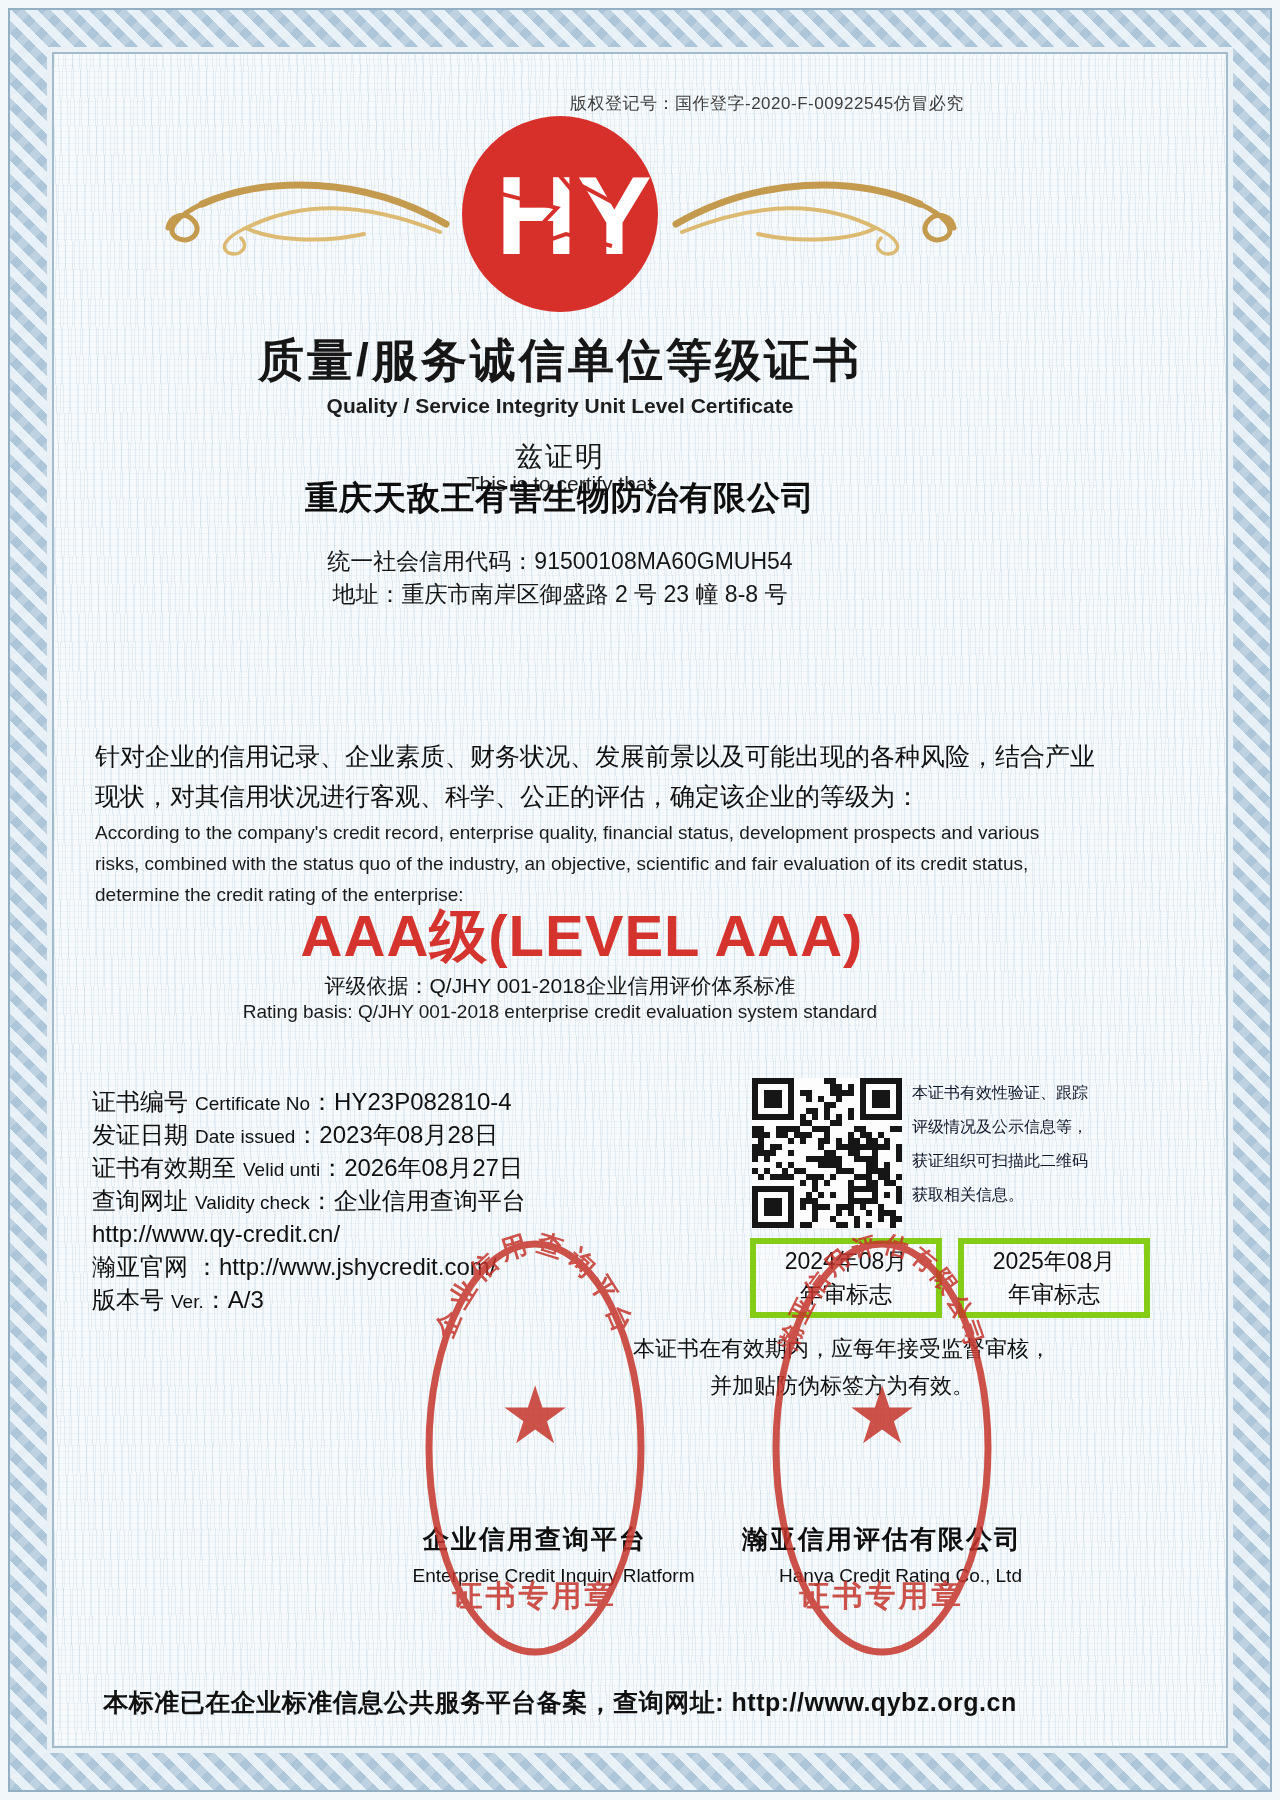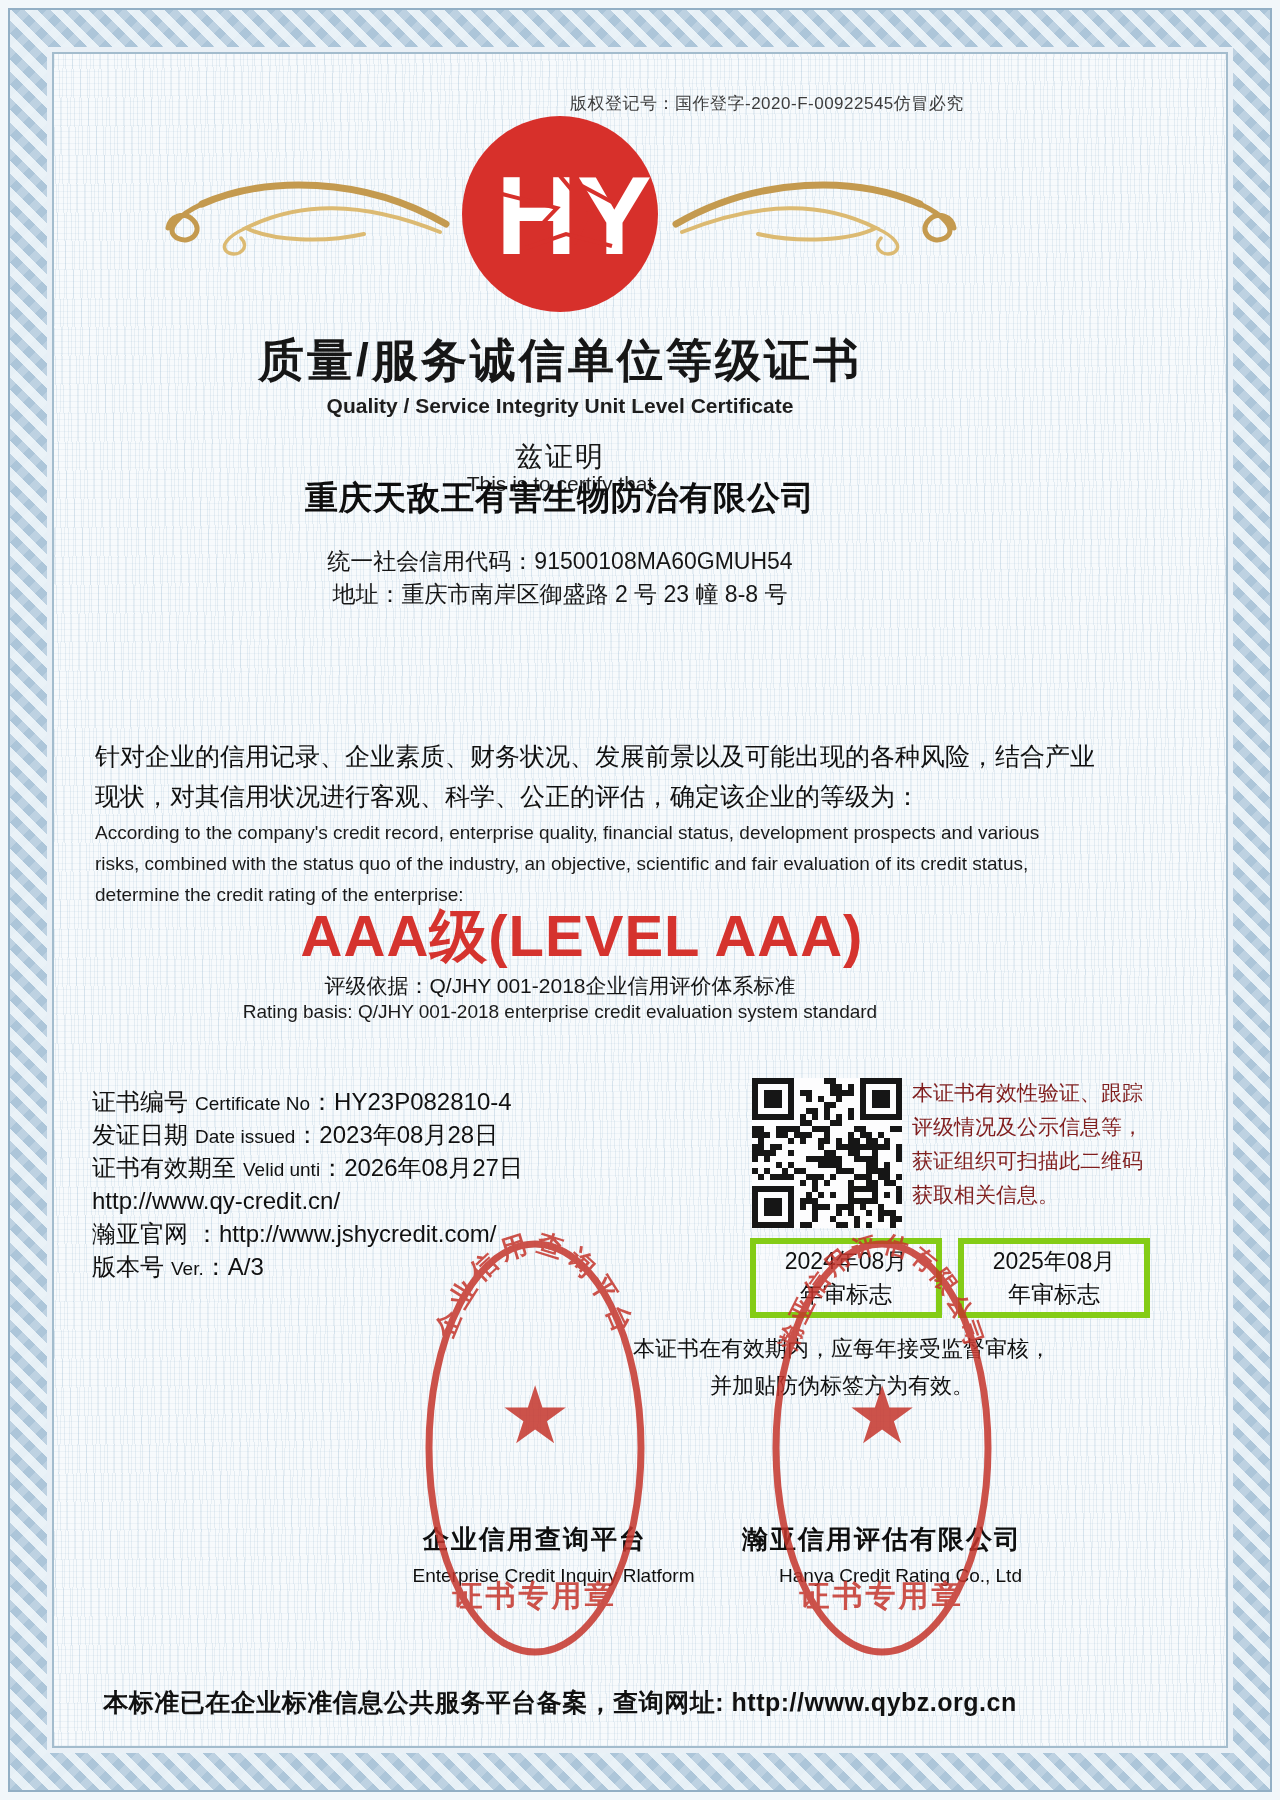--- a/index.html
+++ b/index.html
@@ -51,21 +51,21 @@
   .level { top:898px; font-size:58px; font-weight:900; letter-spacing:1px;padding-left:44px; }
   .basis-zh { top:972px; font-size:21px; color:#141414; }
   .basis-en { top:1001px; font-size:19px; color:#1a1a1a; }
   .details { left:92px; top:1085px; width:560px; }
   .d-row { height:33px; line-height:33px; white-space:nowrap; color:#101010; }
   .d-zh { font-size:24px; }
   .d-en { font-size:19px; margin-left:7px; }
   .d-val { font-size:24px; }
   .qr { left:752px; top:1078px; width:150px; height:150px; background:#fdfdfe; }
   .qr svg { display:block; width:150px; height:150px; fill:#161616; shape-rendering:crispEdges; }
-  .qr-text { left:912px; top:1076px; width:250px; font-size:21px; line-height:34px; color:#7f1d1d; }
+  .qr-text { left:912px; top:1076px; width:250px; font-size:16px; line-height:34px; color:#0f172a; }
   .annual-box {
     top:1238px; width:192px; height:80px; border:6px solid #84cc16;
     display:flex; flex-direction:column; align-items:center; justify-content:center;
     font-size:23px; color:#101010; line-height:33px; background:rgba(255,255,255,.25);
   }
   .annual-box.b1 { left:750px; }
   .annual-box.b2 { left:958px; }
   .annual-note { left:622px; top:1330px; width:440px; text-align:center; font-size:22px; line-height:37px; color:#101010; }
   .org { width:420px; text-align:center; color:#0e0e0e; }
   .org .org-zh { font-size:26px; font-weight:700; letter-spacing:2px; }
@@ -138,20 +138,23 @@
 
   <div class="abs details">
     <div class="d-row">
       <span class="d-zh">证书编号</span><span class="d-en">Certificate No</span><span class="d-val">：HY23P082810-4</span>
     </div>
     <div class="d-row">
       <span class="d-zh">发证日期</span><span class="d-en">Date issued</span><span class="d-val">：2023年08月28日</span>
     </div>
     <div class="d-row">
       <span class="d-zh">证书有效期至</span><span class="d-en">Velid unti</span><span class="d-val">：2026年08月27日</span>
+    </div>
+    <div class="d-row">
+      <span class="d-zh">查询网址</span><span class="d-en">Validity check</span><span class="d-val">：企业信用查询平台</span>
     </div>
     <div class="d-row">
       <span class="d-zh">http://www.qy-credit.cn/</span><span class="d-en"></span><span class="d-val"></span>
     </div>
     <div class="d-row">
       <span class="d-zh">瀚亚官网</span><span class="d-en"></span><span class="d-val">：http://www.jshycredit.com/</span>
     </div>
     <div class="d-row">
       <span class="d-zh">版本号</span><span class="d-en">Ver.</span><span class="d-val">：A/3</span>
     </div>

